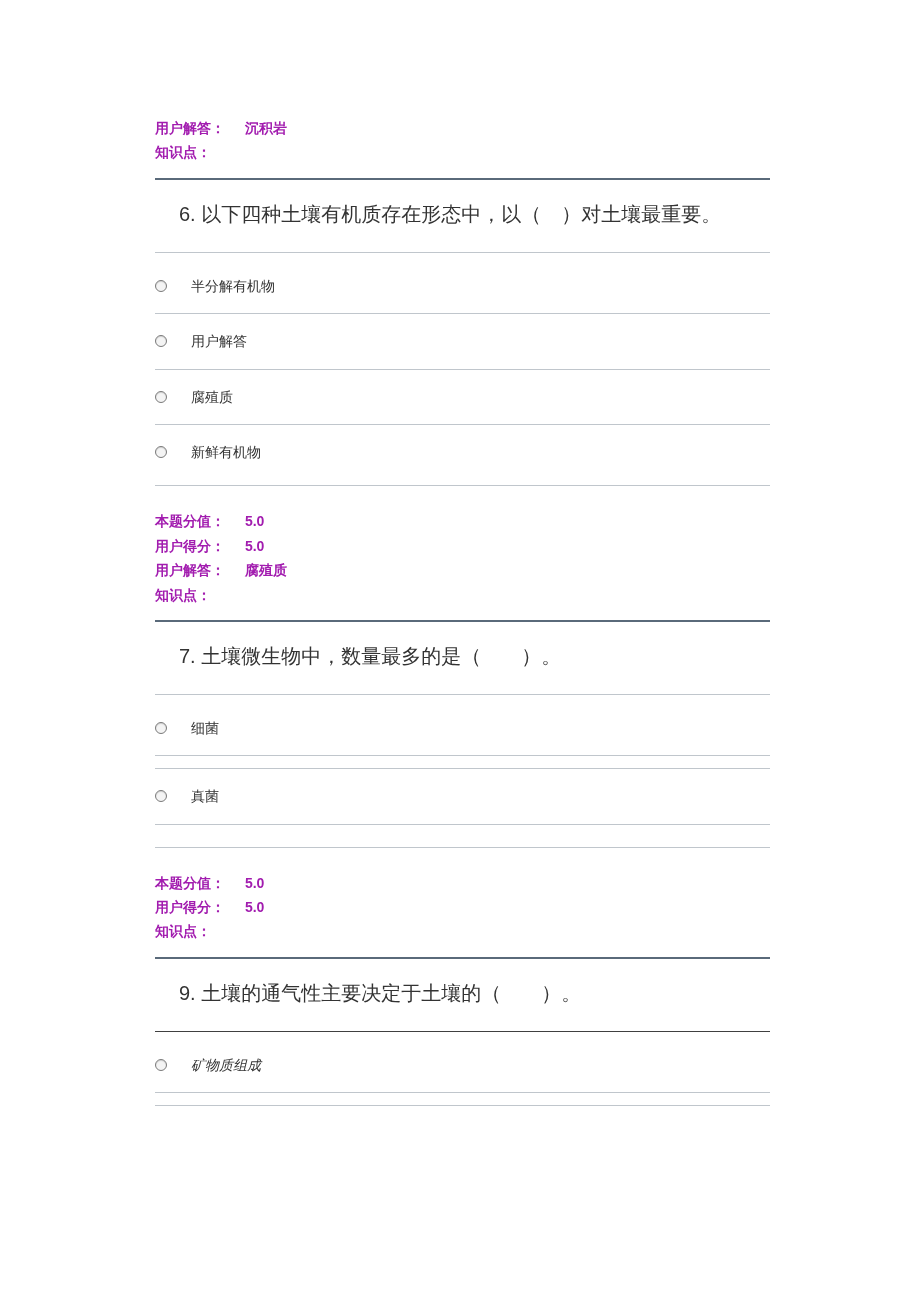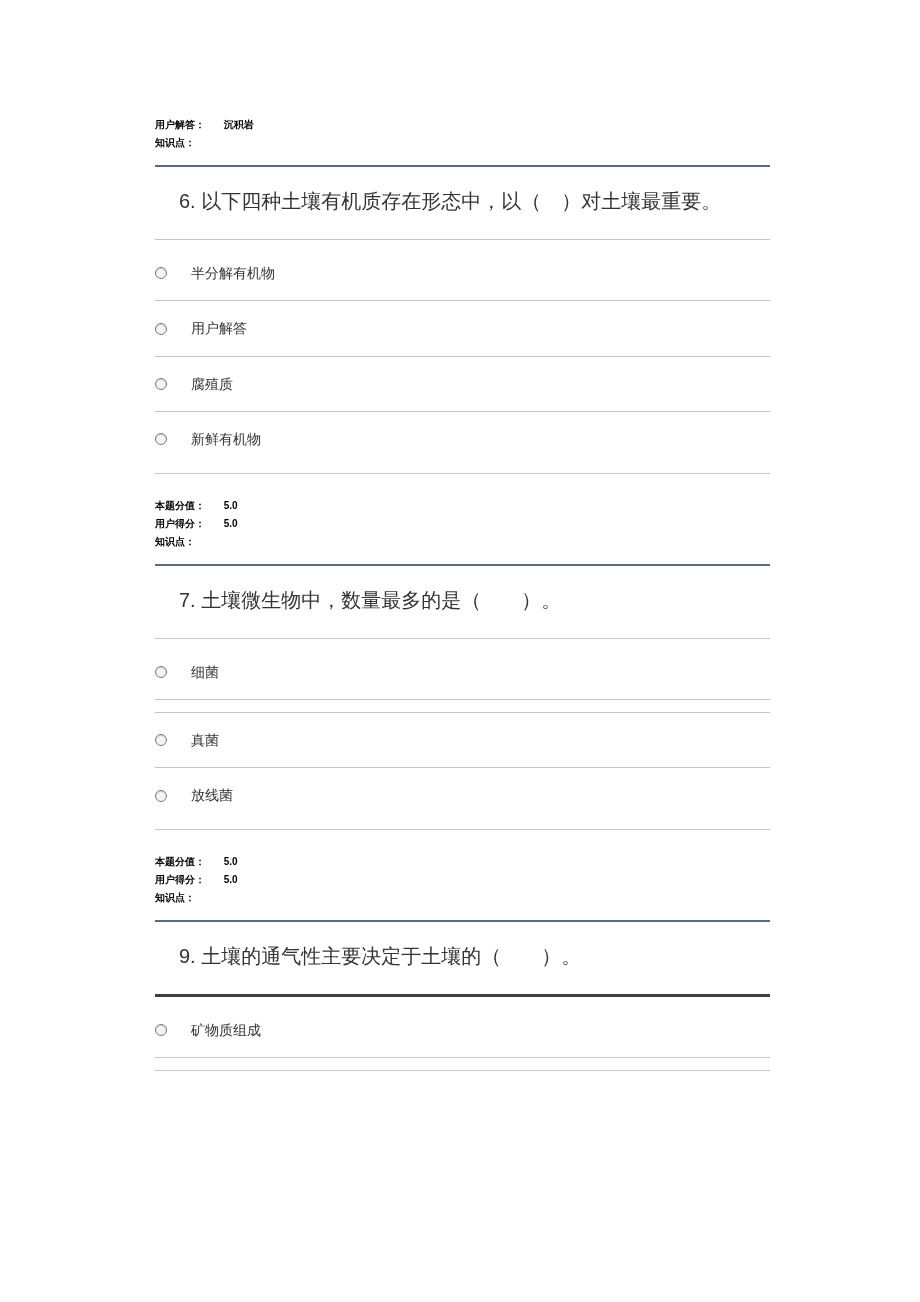--- a/index.html
+++ b/index.html
@@ -10,23 +10,23 @@
     body {
       font-family: "Microsoft YaHei", "SimSun", Arial, sans-serif;
       background: #ffffff;
       width: 920px;
       padding: 115px 150px 40px 155px;
       font-size: 15px;
       color: #333;
       line-height: 1.6;
     }
     .meta-line {
-      color: #000000;
+      color: #a21caf;
       font-weight: bold;
-      font-size: 10px;
+      font-size: 14px;
       margin: 2px 0;
     }
     .meta-line .meta-value {
       margin-left: 16px;
       font-weight: bold;
     }
     .divider {
       border: none;
       border-top: 2px solid #5a6a7a;
       margin: 14px 0 18px 0;
@@ -63,22 +63,23 @@
       border-top: 1px solid #c0c6cc;
       margin: 12px 0;
     }
     .options-block {
       border-top: 1px solid #c0c6cc;
       border-bottom: 1px solid #c0c6cc;
       padding: 18px 0 10px 0;
       margin-bottom: 24px;
     }
     .options-block-nolast {
-      border-top: 3px solid #404040;
+      border-top: 1px solid #404040;
       padding: 18px 0 10px 0;
+      font-style: italic;
     }
     .result-block {
       margin-bottom: 2px;
     }
   </style>
 </head>
 <body>
 
 <div class="result-block">
   <div class="meta-line">
@@ -119,44 +120,44 @@
 <div class="result-block">
   <div class="meta-line">
     <span>本题分值：</span>
     <span class="meta-value">5.0</span>
   </div>
   <div class="meta-line">
     <span>用户得分：</span>
     <span class="meta-value">5.0</span>
   </div>
   <div class="meta-line">
+    <span>用户解答：</span>
+    <span class="meta-value">腐殖质</span>
+  </div>
+  <div class="meta-line">
     <span>知识点：</span>
   </div>
 </div>
 
 <hr class="divider">
 
 <div class="question-stem">7.  土壤微生物中，数量最多的是（　　）。</div>
 
 <div class="options-block">
   <div class="option-row">
     <span class="radio-icon"></span>
     <span class="option-text">细菌</span>
   </div>
   <hr class="thin-divider">
   <hr class="thin-divider">
   <div class="option-row">
     <span class="radio-icon"></span>
     <span class="option-text">真菌</span>
   </div>
   <hr class="thin-divider">
-  <div class="option-row">
-    <span class="radio-icon"></span>
-    <span class="option-text">放线菌</span>
-  </div>
 </div>
 
 <div class="result-block">
   <div class="meta-line">
     <span>本题分值：</span>
     <span class="meta-value">5.0</span>
   </div>
   <div class="meta-line">
     <span>用户得分：</span>
     <span class="meta-value">5.0</span>

